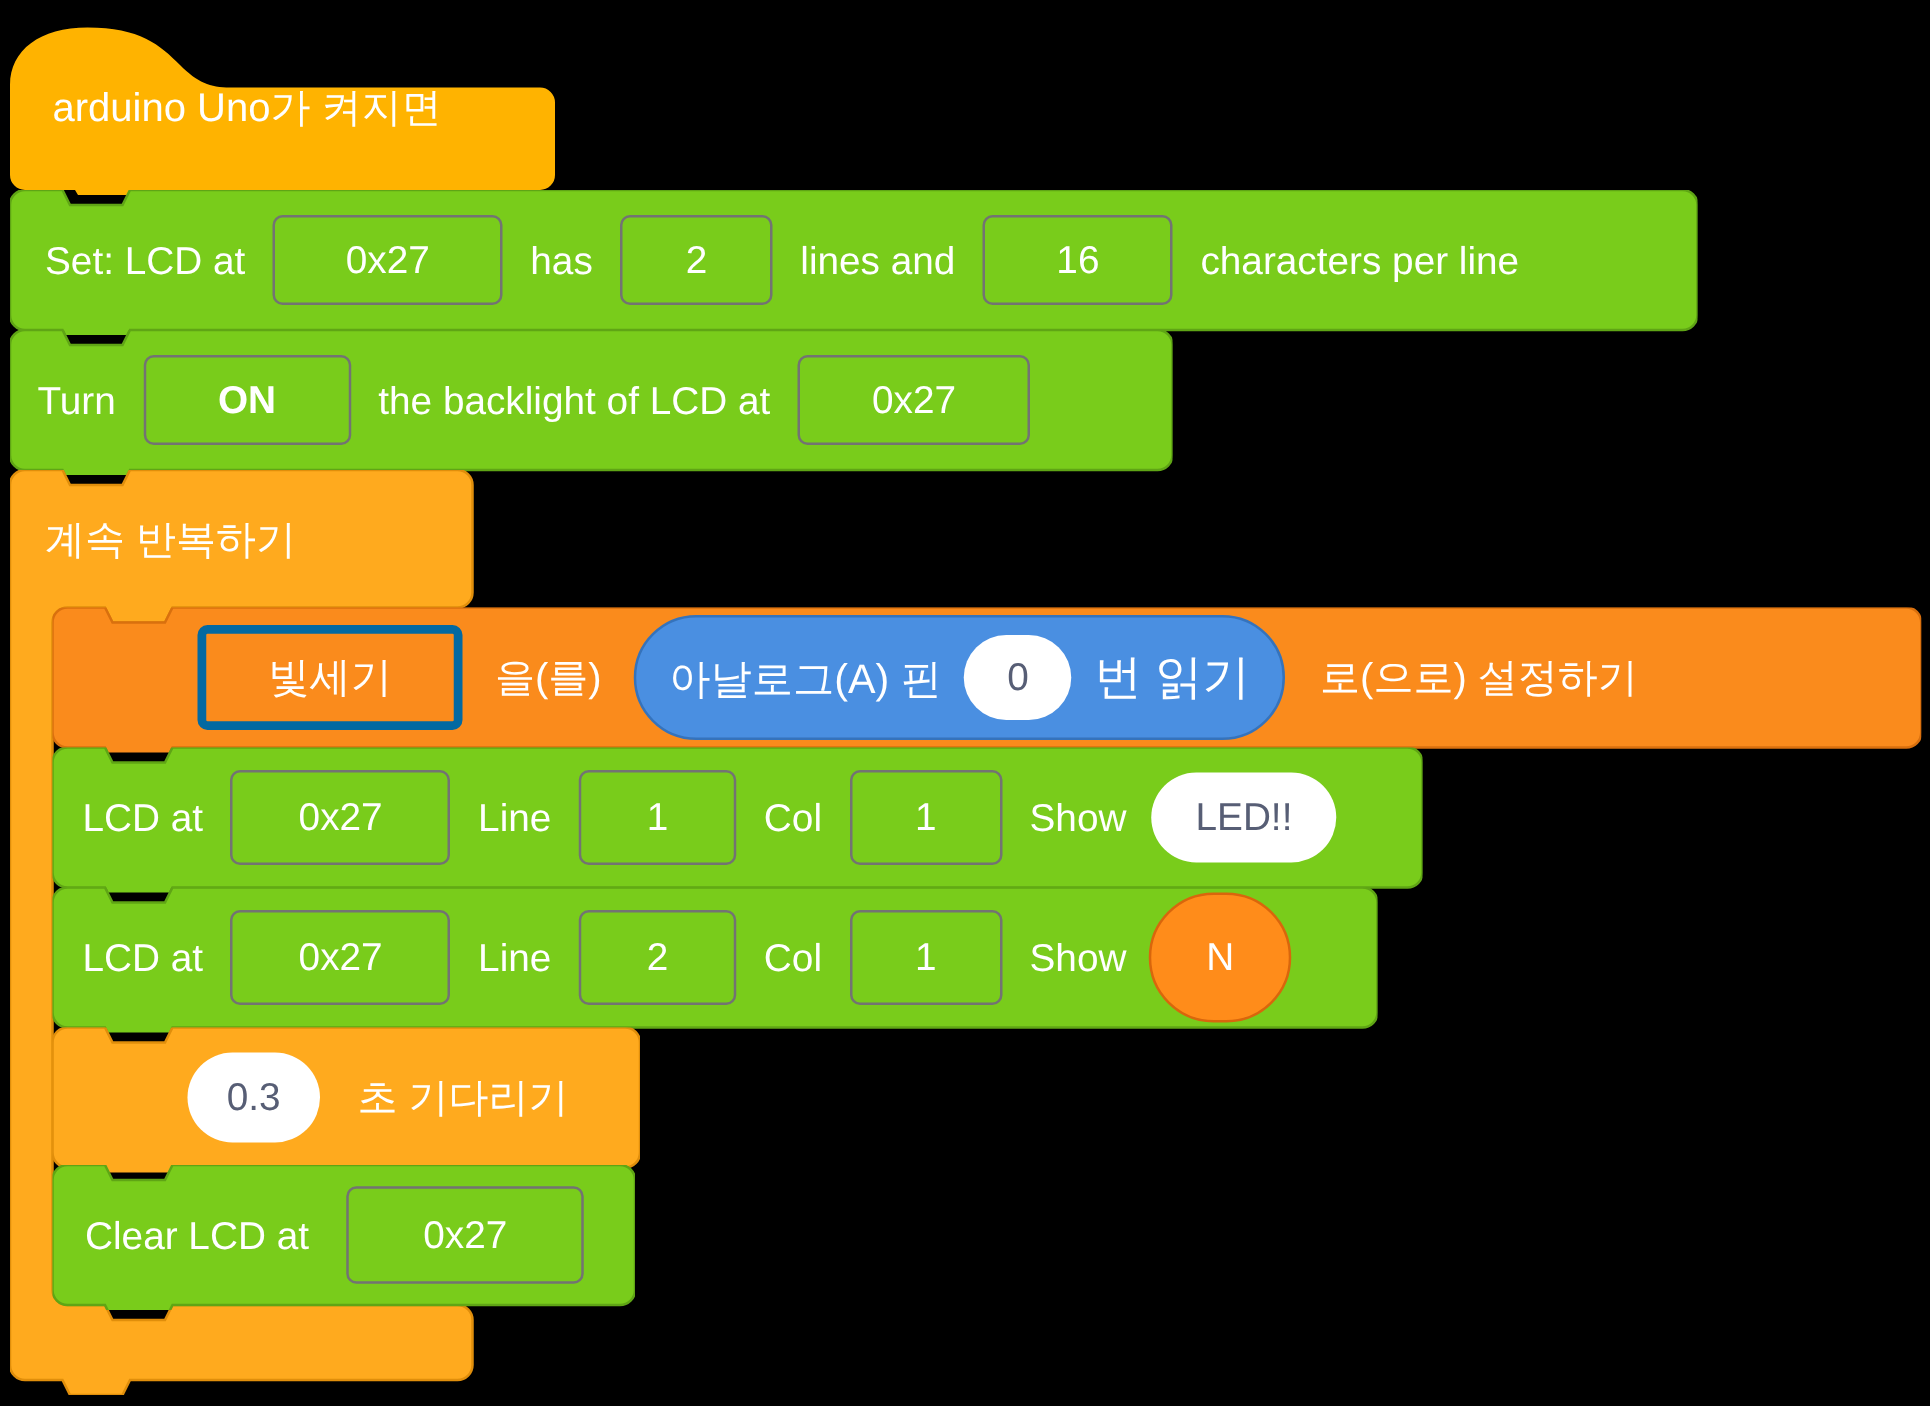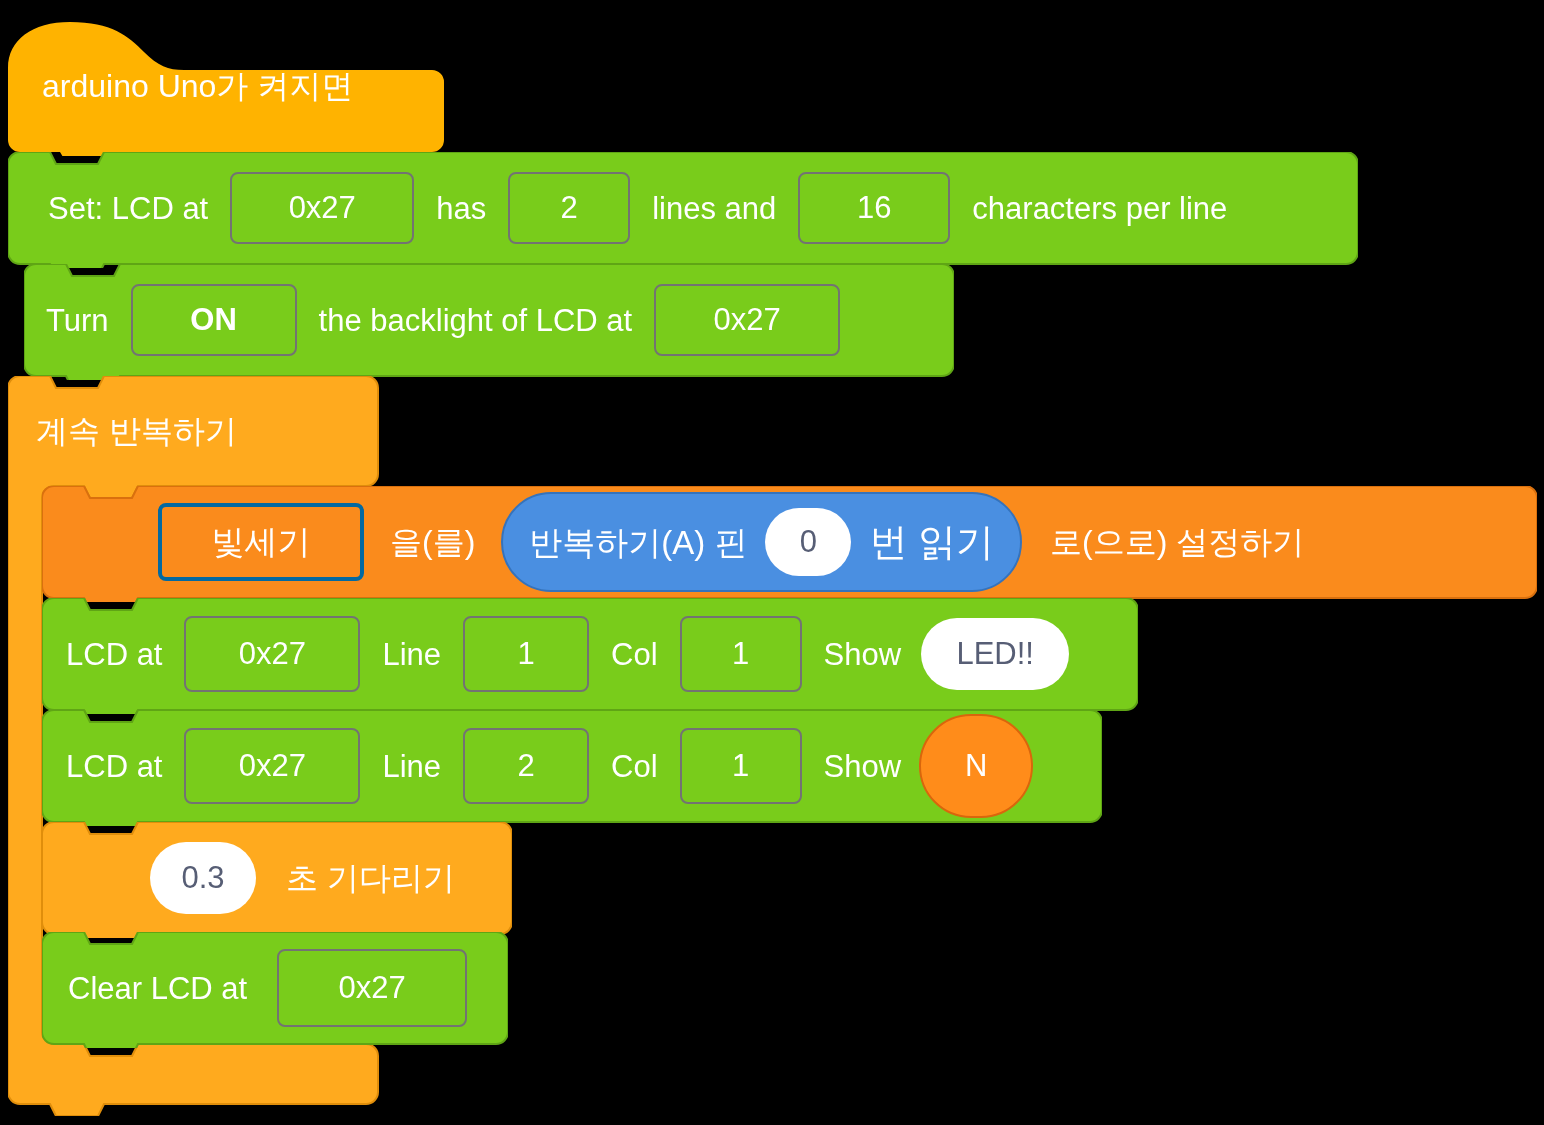--- a/index.html
+++ b/index.html
@@ -11,21 +11,21 @@
   
   .lbl{color:#fff;font-size:31px;line-height:1;white-space:nowrap;
        display:inline-block;vertical-align:middle;}
   .lbl.ko{font-size:32px;}
 
   
   .fld{display:inline-flex;align-items:center;justify-content:center;
        vertical-align:middle;white-space:nowrap;
        border-radius:8px;color:#fff;font-size:31px;}
   .fld.green{background:#79CC1B;border:2px solid #737373;}
-  .fld.orange{background:#FA8B1C;border:4px solid #0369a1;}
+  .fld.orange{background:#FA8B1C;border:7px solid #0369a1;}
 
   
   .oval{display:inline-flex;align-items:center;justify-content:center;
         vertical-align:middle;white-space:nowrap;
         background:#fff;color:#575E75;font-size:31px;border-radius:999px;}
 
   
   .rep-orange{display:inline-flex;align-items:center;justify-content:center;
         vertical-align:middle;white-space:nowrap;
         background:#FF8C1A;border:2px solid #D9660C;color:#fff;
@@ -59,32 +59,32 @@
       <span class="lbl ko">arduino Uno가 켜지면</span>
     </div>
   </div>
 
   <div class="abs" style="left:8px;top:152px;width:1350px;height:116px;">
     <svg class="shape" width="1350" height="116" viewBox="0 0 1350 116">
       <path d="M0,12 A12,12 0 0 1 12,0 L42,0 L48,12 L90,12 L96,0 L1338,0
                A12,12 0 0 1 1350,12 L1350,100 A12,12 0 0 1 1338,112
                L96,112 L90,124 L48,124 L42,112 L12,112 A12,12 0 0 1 0,100 Z" fill="#79CC1B" stroke="#5FA515" stroke-width="2"></path>
     </svg>
-    <div class="row" style="left:40px;top:0;height:112px;gap:0;text-align:right;">
+    <div class="row" style="left:28px;top:0;height:112px;gap:0;text-align:right;">
       <span class="lbl">Set: LCD at</span>
       <span class="fld green" style="width:180px;height:68px;margin:0 22px;">0x27</span>
       <span class="lbl">has</span>
       <span class="fld green" style="width:118px;height:68px;margin:0 22px;">2</span>
       <span class="lbl">lines and</span>
       <span class="fld green" style="width:148px;height:68px;margin:0 22px;">16</span>
       <span class="lbl">characters per line</span>
     </div>
   </div>
 
-  <div class="abs" style="left:24px;top:264px;width:930px;height:116px;">
+  <div class="abs" style="left:8px;top:264px;width:930px;height:116px;">
     <svg class="shape" width="930" height="116" viewBox="0 0 930 116">
       <path d="M0,12 A12,12 0 0 1 12,0 L42,0 L48,12 L90,12 L96,0 L918,0
                A12,12 0 0 1 930,12 L930,100 A12,12 0 0 1 918,112
                L96,112 L90,124 L48,124 L42,112 L12,112 A12,12 0 0 1 0,100 Z" fill="#79CC1B" stroke="#5FA515" stroke-width="2"></path>
     </svg>
     <div class="row" style="left:22px;top:0;height:112px;">
       <span class="lbl">Turn</span>
       <span class="fld green" style="width:162px;height:68px;margin:0 22px;font-weight:bold;">ON</span>
       <span class="lbl">the backlight of LCD at</span>
       <span class="fld green" style="width:182px;height:68px;margin:0 0 0 22px;">0x27</span>
@@ -109,21 +109,21 @@
     <svg class="shape" width="1495" height="116" viewBox="0 0 1495 116">
       <path d="M0,12 A12,12 0 0 1 12,0 L42,0 L48,12 L90,12 L96,0 L1483,0
                A12,12 0 0 1 1495,12 L1495,100 A12,12 0 0 1 1483,112
                L96,112 L90,124 L48,124 L42,112 L12,112 A12,12 0 0 1 0,100 Z" fill="#FA8B1C" stroke="#D9700E" stroke-width="2"></path>
     </svg>
     <div class="row" style="left:116px;top:0;height:112px;">
       <span class="fld orange" style="width:198px;height:70px;font-size:33px;">빛세기</span>
       <span class="lbl ko" style="margin:0 26px;">을(를)</span>
 
       <span class="rep-blue" style="height:96px;">
-        <span class="lbl ko" style="font-size:33px;">반복하기(A) 핀</span>
+        <span class="lbl ko" style="font-size:33px;">아날로그(A) 핀</span>
         <span class="oval" style="width:86px;height:68px;">0</span>
         <span class="lbl ko" style="font-size:38px;">번 읽기</span>
       </span>
       <span class="lbl ko" style="margin:0 0 0 28px;">로(으로) 설정하기</span>
     </div>
   </div>
 
   <div class="abs" style="left:42px;top:598px;width:1096px;height:116px;">
     <svg class="shape" width="1096" height="116" viewBox="0 0 1096 116">
       <path d="M0,12 A12,12 0 0 1 12,0 L42,0 L48,12 L90,12 L96,0 L1084,0

